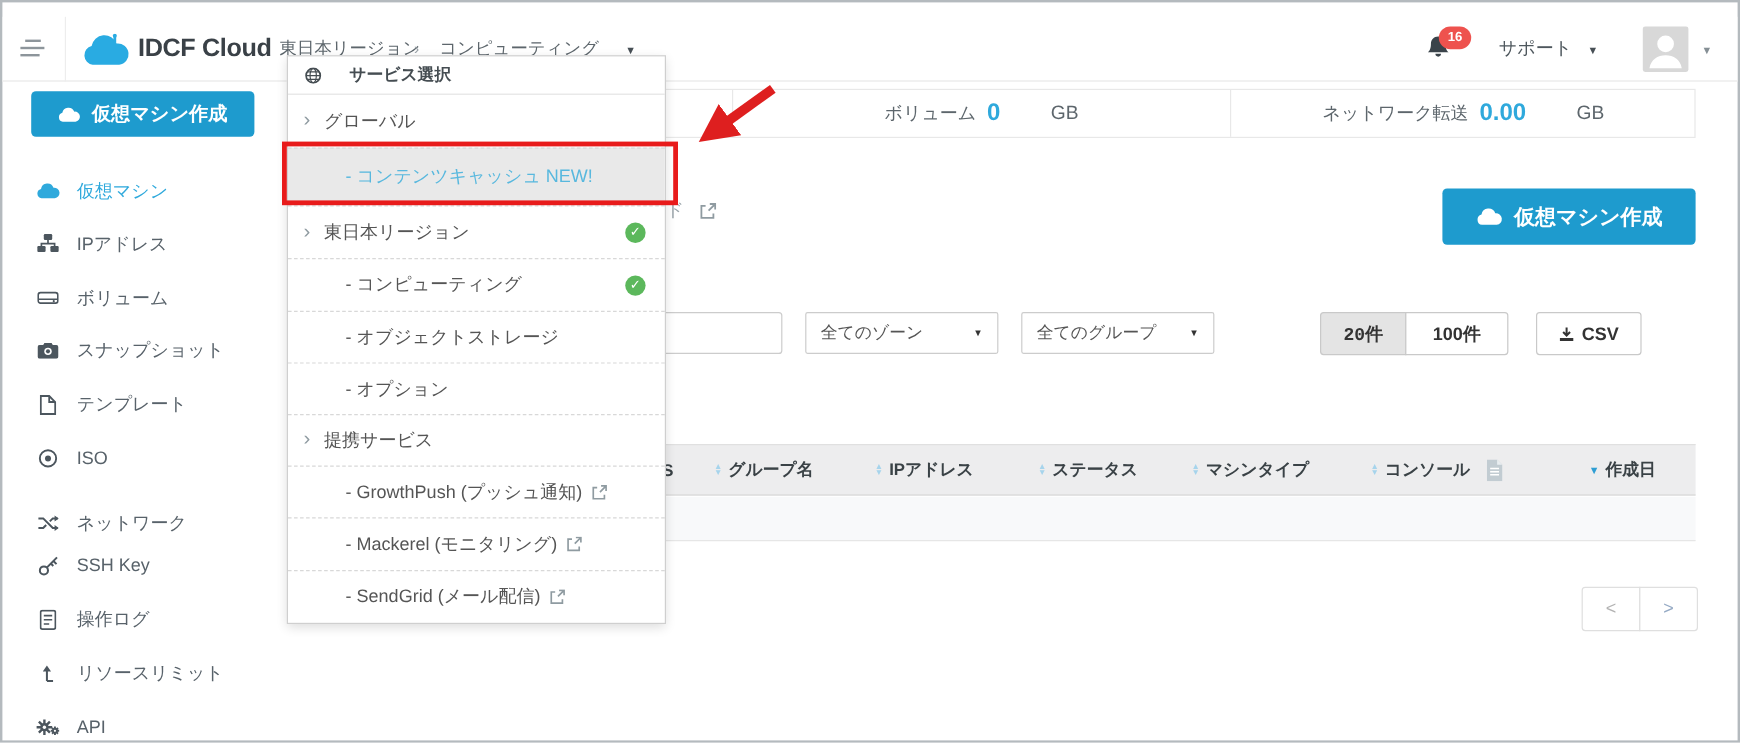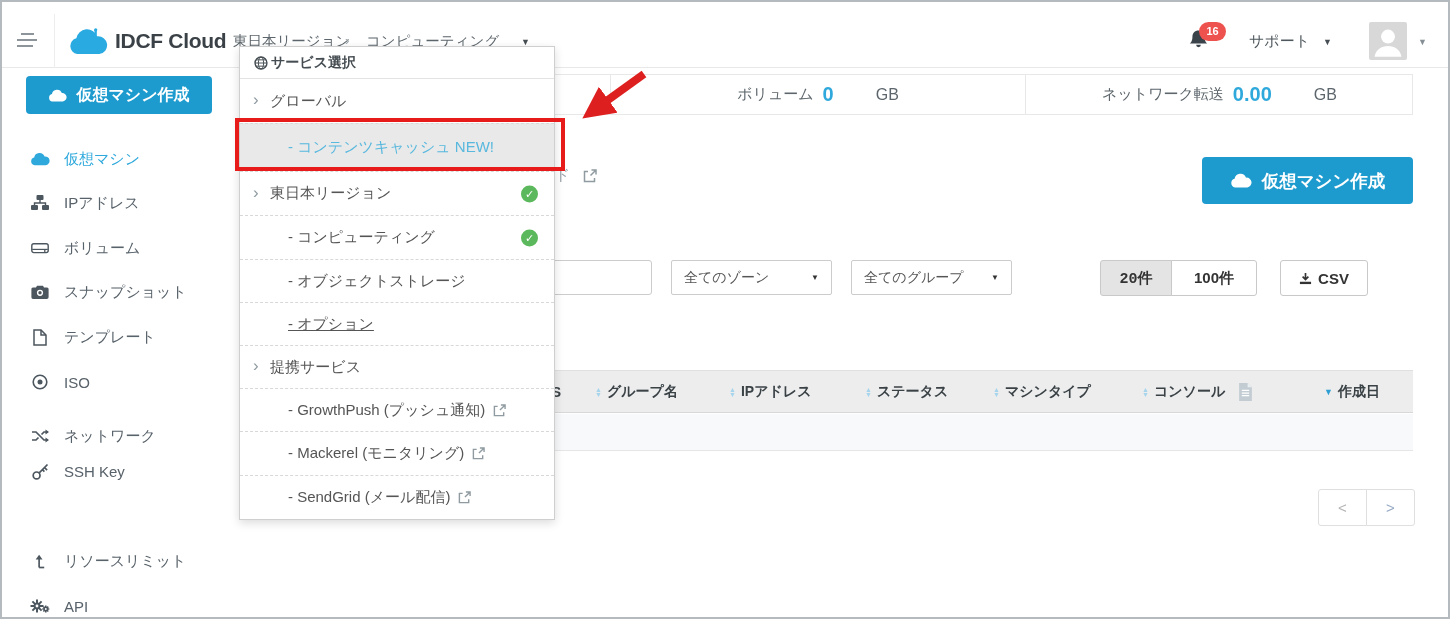--- a/index.html
+++ b/index.html
@@ -63,21 +63,21 @@
   .sort { display:flex; flex-direction:column; line-height:5px; font-size:7px; color:#a6d4ec; }
   .sort-desc { font-size:9px; color:#2f9ed3; }
   .empty-row { position:absolute; left:238px; top:412px; width:1173px; height:37px; background:#f8f9fa; border-bottom:1px solid #e6e6e6; }
   .empty-msg { position:absolute; left:260px; top:412px; line-height:37px; font-size:14px; color:#8b949a; }
 
   
   .pager-btn { position:absolute; top:487px; width:49px; height:37px; background:#fff; border:1px solid #dfdfdf; font-size:15px; text-align:center; cursor:pointer; font-family:inherit; }
 
   
   .dropdown { position:absolute; left:237px; top:44px; width:316px; background:#fff; border:1px solid #cfcfcf; box-shadow:0 3px 9px rgba(0,0,0,.14); z-index:20; }
-  .dd-head { height:32px; display:flex; align-items:center; gap:3px; padding-left:14px; font-size:14px; font-weight:bold; color:#454d52; border-bottom:1px solid #e4e4e4; }
+  .dd-head { height:32px; display:flex; align-items:center; gap:23px; padding-left:14px; font-size:14px; font-weight:bold; color:#454d52; border-bottom:1px solid #e4e4e4; }
   .dd-item { display:flex; align-items:center; position:relative; font-size:15px; color:#555; cursor:pointer; }
   .dd-item + .dd-item { border-top:1px dashed #d8d8d8; }
   .dd-item .chev { position:absolute; left:13px; font-size:17px; color:#8f9ba1; line-height:1; top:50%; transform:translateY(-58%); }
   .dd-item.group { padding-left:30px; }
   .dd-item.sub { padding-left:48px; }
   .dd-item.hl { background:#e9e9e9; color:#58b8de; }
   .check { position:absolute; right:16px; top:50%; transform:translateY(-50%); width:17px; height:17px; border-radius:50%; background:#5cb85c; color:#fff; font-size:11px; font-weight:bold; text-align:center; line-height:17px; }
   .ext { color:#8f9ba1; margin-left:8px; }
 
   
@@ -205,20 +205,29 @@
     <span class="lbl">ネットワーク</span>
   </div>
   <div class="side-item" style="top:454px;">
     <span class="ic">
         <svg width="17" height="17" viewBox="0 0 17 17">
           <circle cx="4.6" cy="12.4" r="3.4" fill="none" stroke="currentColor" stroke-width="1.7"></circle>
           <path d="M7.2 9.8L15.5 1.5M12.5 4.5l2.6 2.6M10.4 6.6l2 2" fill="none" stroke="currentColor" stroke-width="1.7"></path>
         </svg>
       </span>
     <span class="lbl">SSH Key</span>
+  </div>
+  <div class="side-item" style="top:499px;">
+    <span class="ic">
+        <svg width="14" height="17" viewBox="0 0 14 17">
+          <rect x=".8" y=".8" width="12.4" height="15.4" rx="1.5" fill="none" stroke="currentColor" stroke-width="1.5"></rect>
+          <path d="M3.5 5h7M3.5 8.5h7M3.5 12h4.5" stroke="currentColor" stroke-width="1.3" fill="none"></path>
+        </svg>
+      </span>
+    <span class="lbl">操作ログ</span>
   </div>
   <div class="side-item" style="top:544px;">
     <span class="ic">
         <svg width="13" height="16" viewBox="0 0 14 16" fill="currentColor">
           <path d="M5.5 15V5" stroke="currentColor" stroke-width="1.8" fill="none"></path>
           <path d="M1.8 6.5L5.5 1.2l3.7 5.3z"></path>
           <path d="M5.5 15h5.5" stroke="currentColor" stroke-width="1.8" fill="none"></path>
         </svg>
       </span>
     <span class="lbl">リソースリミット</span>
@@ -384,21 +393,21 @@
       <span>東日本リージョン</span>
       <span class="check">✓</span>
     </div>
     <div class="dd-item sub" style="height:44px;">
       <span>- コンピューティング</span>
       <span class="check">✓</span>
     </div>
     <div class="dd-item sub" style="height:43px;">
       <span>- オブジェクトストレージ</span>
     </div>
-    <div class="dd-item sub" style="height:43px;text-decoration:underline;">
+    <div class="dd-item sub" style="height:43px;">
       <span>- オプション</span>
     </div>
     <div class="dd-item group" style="height:43px;">
       <span class="chev">›</span>
       <span>提携サービス</span>
     </div>
     <div class="dd-item sub" style="height:43px;">
       <span>- GrowthPush (プッシュ通知)</span>
       <span class="ext">
           <svg width="13" height="13" viewBox="0 0 14 14">

